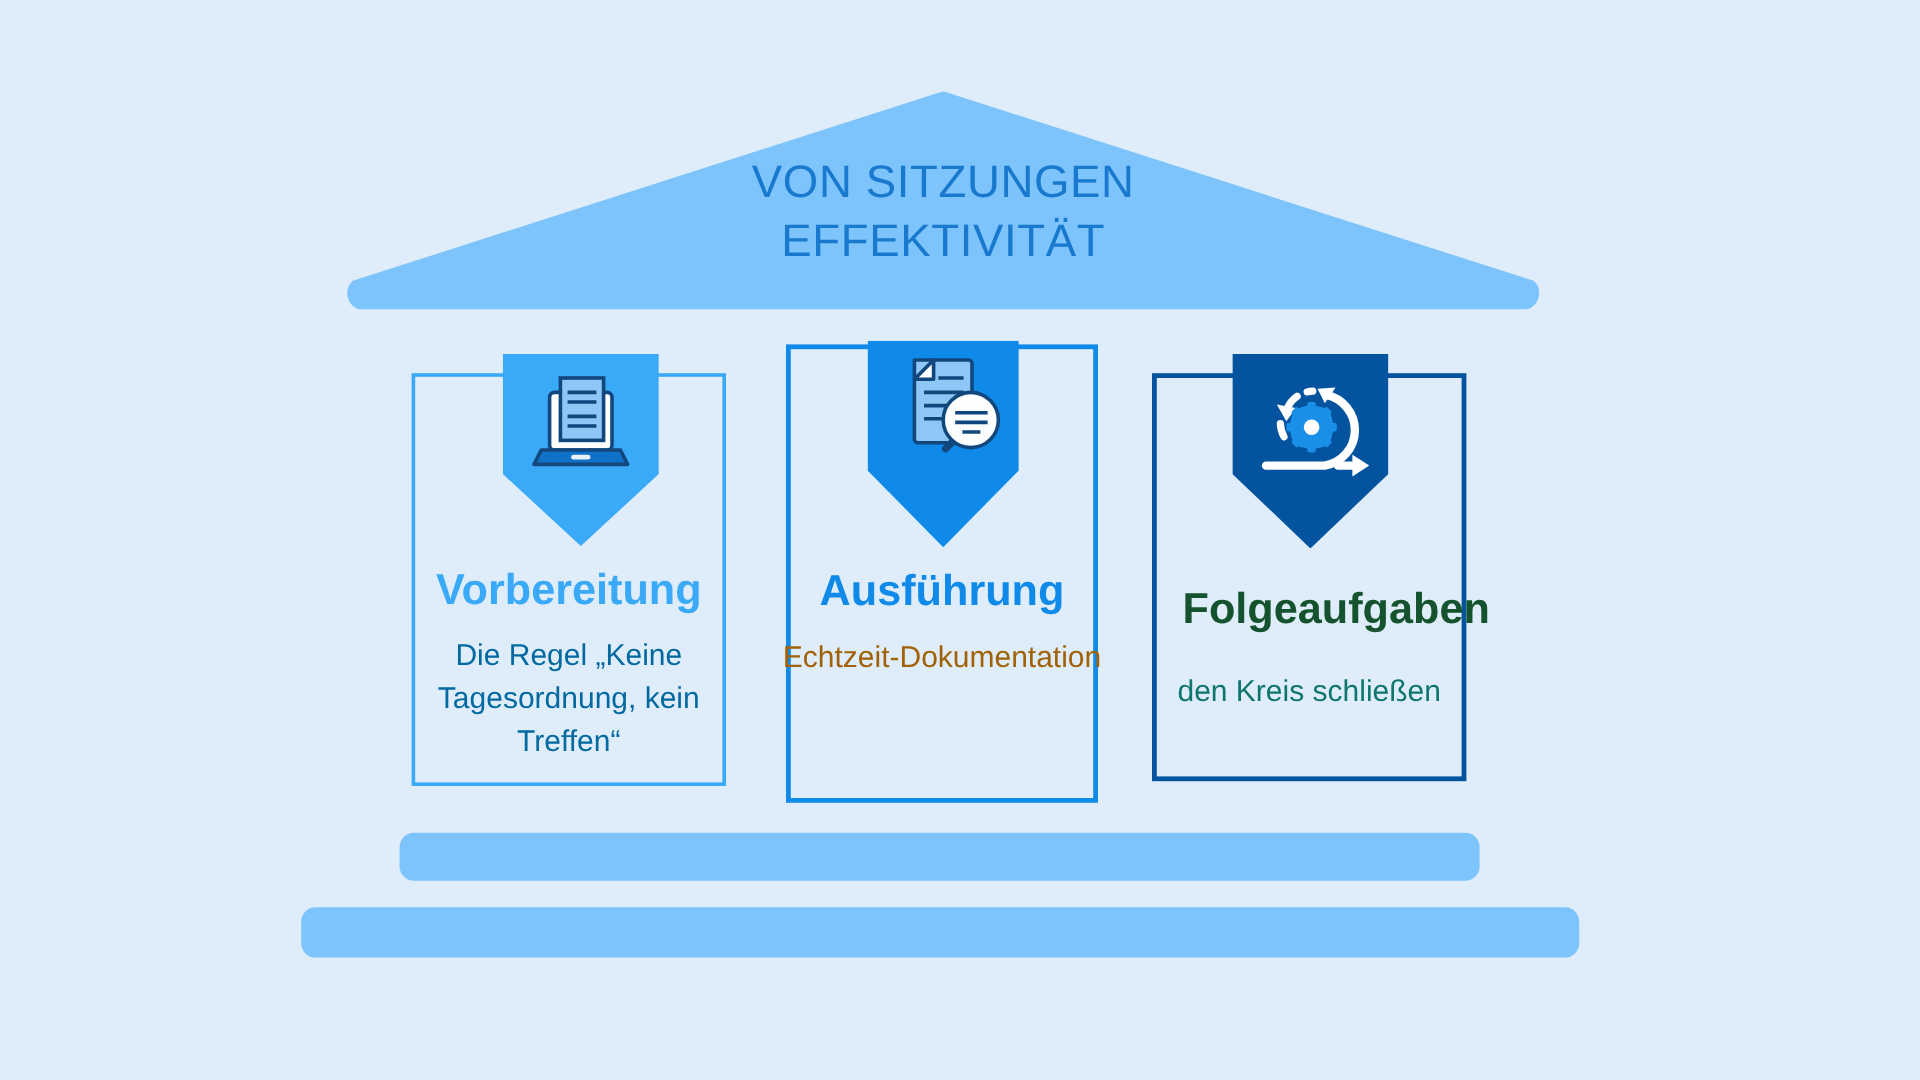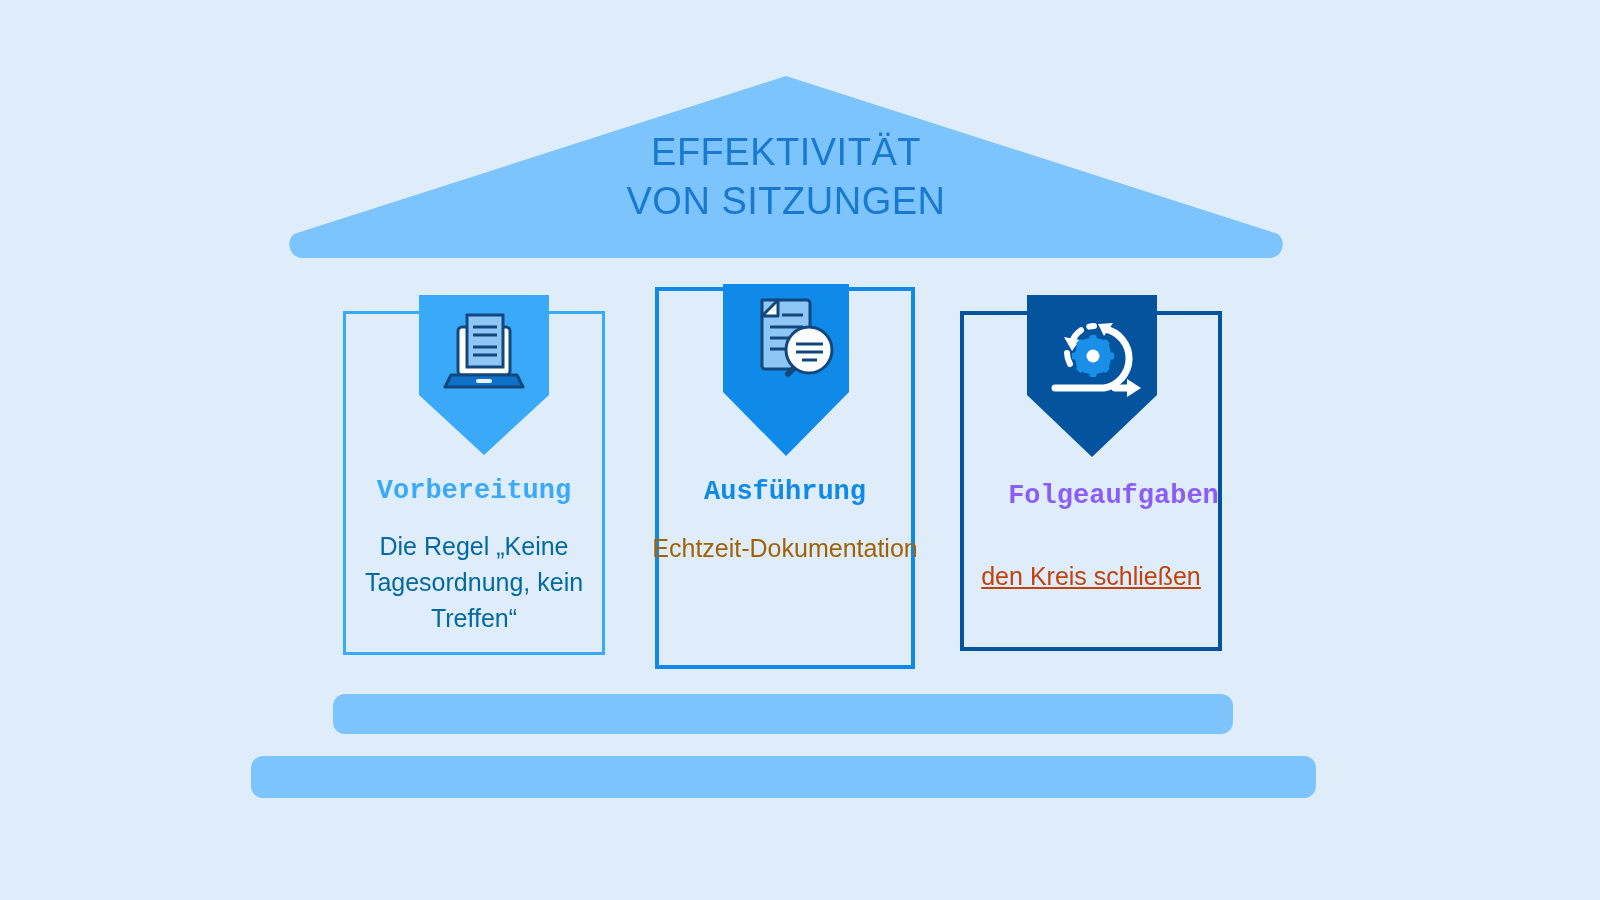--- a/index.html
+++ b/index.html
@@ -59,63 +59,62 @@
 
   .banner {
     position: absolute;
   }
   .banner-svg { display: block; }
 
   .col-title {
     position: absolute;
     text-align: center;
     font-weight: bold;
-    font-size: 27px;
+    font-size: 36px;
     line-height: 32px;
     white-space: nowrap;
-    font-family: Liberation Mono, monospace;
   }
   .col-text {
     position: absolute;
     text-align: center;
     font-size: 25px;
     line-height: 36px;
     font-weight: 400;
   }
 
   .col1 .col-title { left: 343px; top: 475px; width: 262px; color: #3aa9f8; }
   .col1 .col-text  { left: 335px; top: 528px; width: 278px; color: #0369a1; }
 
   .col2 .col-title { left: 655px; top: 476px; width: 260px; color: #0f8ae8; }
   .col2 .col-text  { left: 648px; top: 530px; width: 274px; color: #a16207; }
 
-  .col3 .col-title { left: 960px; top: 480px; width: 307px; color: #8b5cf6; }
-  .col3 .col-text  { left: 955px; top: 558px; width: 272px; color: #c2410c; text-decoration: underline; }
+  .col3 .col-title { left: 960px; top: 491px; width: 307px; color: #14532d; }
+  .col3 .col-text  { left: 955px; top: 558px; width: 272px; color: #0f766e; }
 
   
   .step {
     position: absolute;
     background: #7cc4fb;
   }
   .step-top    { left: 333px; top: 694px; width: 900px; height: 40px; border-radius: 12px; }
   .step-bottom { left: 251px; top: 756px; width: 1065px; height: 42px; border-radius: 12px; }
 </style>
 </head>
 <body>
 
 <div id="stage">
 
   <div class="roof-wrap">
     <svg class="roof-svg" viewBox="0 0 1000 182" xmlns="http://www.w3.org/2000/svg">
       <path d="M500 0 L992 158 A14 14 0 0 1 986 182 L14 182 A14 14 0 0 1 8 158 Z" fill="#7cc4fb"></path>
     </svg>
   </div>
   <div class="roof-title">
+    <span class="ln">VON SITZUNGEN</span>
     <span class="ln">EFFEKTIVITÄT</span>
-    <span class="ln">VON SITZUNGEN</span>
   </div>
 
   <div class="col col1">
     <div class="col-box"></div>
 
     <div class="banner" style="left:419px; top:295px;">
       <svg class="banner-svg" width="130" height="160" viewBox="0 0 130 160" xmlns="http://www.w3.org/2000/svg">
         <path d="M0 0 H130 V100 L65 160 L0 100 Z" fill="#3aa9f8"></path>
 
         <g transform="translate(26,14)">

